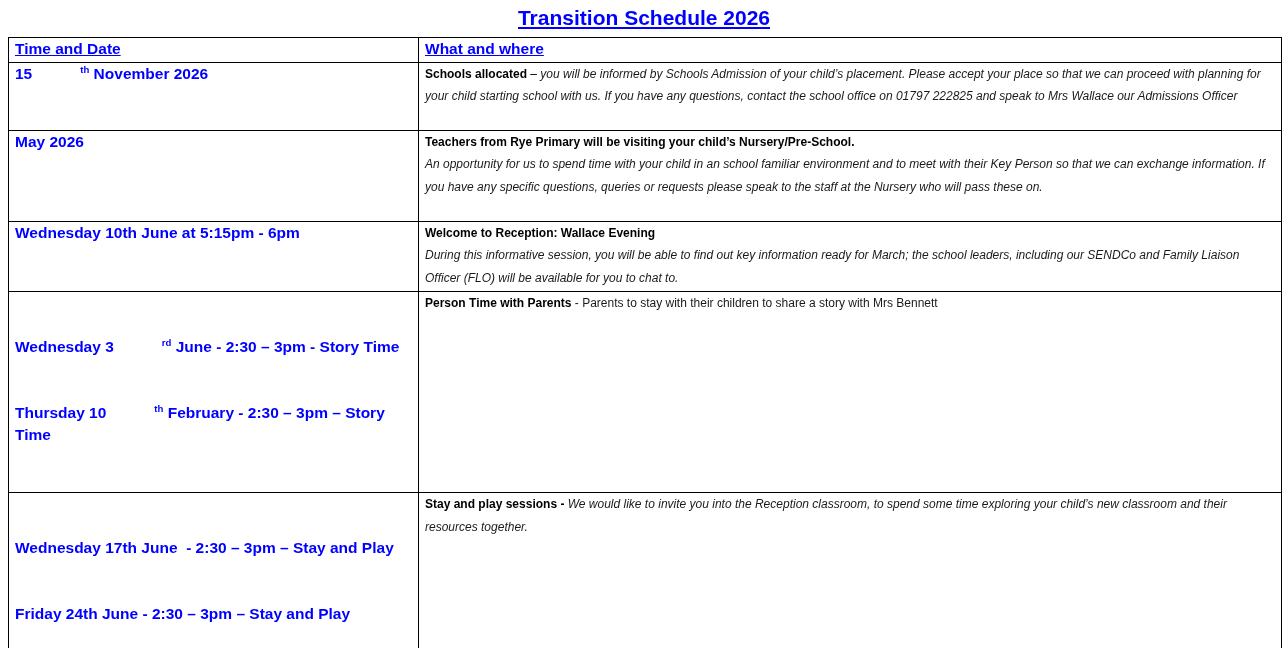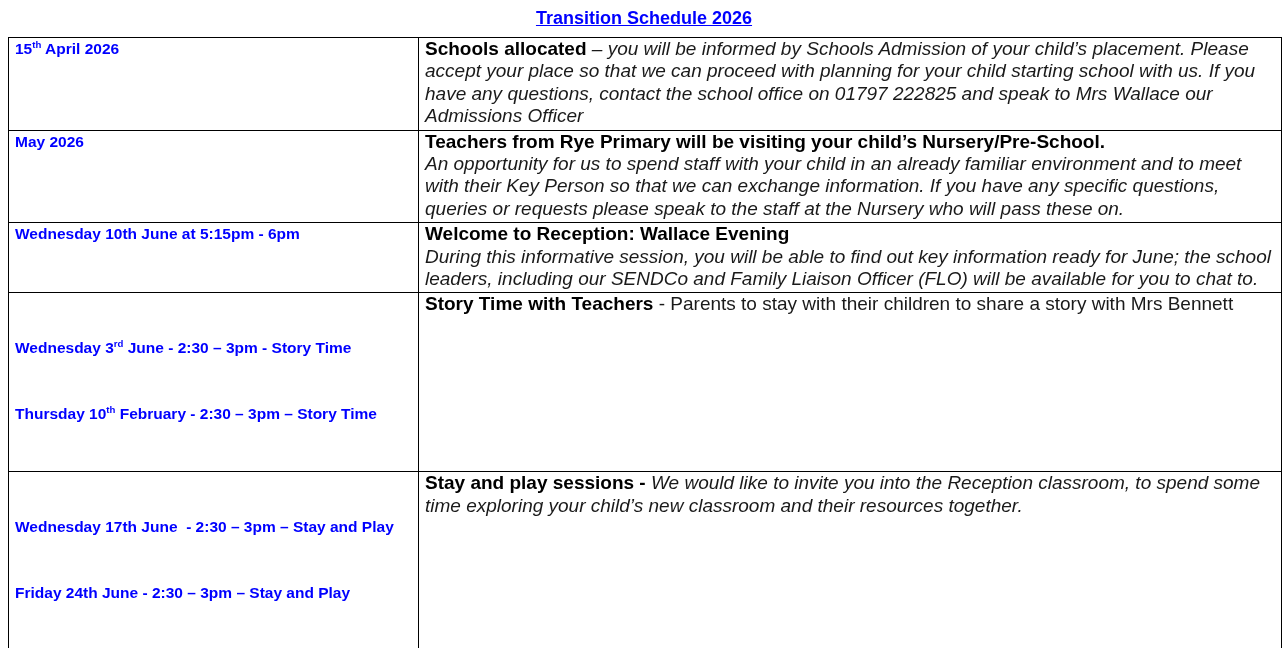--- a/index.html
+++ b/index.html
@@ -7,21 +7,21 @@
   html,body { margin:0; padding:0; background:#ffffff; }
   body {
     width:1288px; height:648px;
     font-family:"Liberation Sans", sans-serif;
     overflow:hidden;
   }
   .page-title {
     text-align:center;
     color:var(--blue);
     font-weight:bold;
-    font-size:18px;
+    font-size:21px;
     line-height:30px;
     padding-top:3px;
     text-decoration:underline;
   }
   table.schedule {
     border-collapse:collapse;
     table-layout:fixed;
     width:1274px;
     margin:4px 6px 0 8px;
   }
@@ -42,72 +42,76 @@
   th.hdr .u { text-decoration:underline; }
   td.date-cell {
     color:var(--blue);
     font-weight:bold;
     font-size:15.5px;
     line-height:22px;
     white-space:pre-wrap;
   }
   td.content-cell {
     color:var(--ink);
-    font-size:19px;
+    font-size:12px;
     line-height:22.4px;
   }
   td.content-cell .b  { font-weight:bold; font-style:normal; color:#000; }
   td.content-cell .i  { font-style:italic; }
-  sup { font-size:0.62em; line-height:0; }
+  sup { font-size:0.62em; line-height:0;margin-left:48px; }
   tr.r1 td { height:68px; }
   tr.r2 td { height:91px; }
   tr.r3 td { height:68px; }
   tr.r4 td { height:67px; }
   tr.r5 td { height:68px; }
 </style>
 </head>
 <body>
 
 <div class="page-title">Transition Schedule 2026</div>
 
 <table class="schedule">
   <colgroup>
       <col class="c-date">
       <col class="c-what">
     </colgroup>
 
   <tbody>
+      <tr>
+    <th class="hdr"><span class="u">Time and Date</span></th>
+    <th class="hdr"><span class="u">What and where</span></th>
+  </tr>
 
   <tr class="r1">
-    <td class="date-cell"><span><span>15</span><sup>th</sup><span> April 2026</span></span></td>
+    <td class="date-cell"><span><span>15</span><sup>th</sup><span> November 2026</span></span></td>
     <td class="content-cell"><span class="b">Schools allocated</span><span class="i"> – you will be informed by Schools Admission of your child’s placement. Please accept your place so that we can proceed with planning for your child starting school with us. If you have any questions, contact the school office on 01797 222825 and speak to Mrs Wallace our Admissions Officer</span></td>
   </tr>
 
   <tr class="r2">
     <td class="date-cell"><span>May 2026</span></td>
     <td class="content-cell">
           <div class="b">Teachers from Rye Primary will be visiting your child’s Nursery/Pre-School.</div>
-          <div class="i">An opportunity for us to spend staff with your child in an already familiar environment and to meet with their Key Person so that we can exchange information. If you have any specific questions, queries or requests please speak to the staff at the Nursery who will pass these on.</div>
+          <div class="i">An opportunity for us to spend time with your child in an school familiar environment and to meet with their Key Person so that we can exchange information. If you have any specific questions, queries or requests please speak to the staff at the Nursery who will pass these on.</div>
         </td>
   </tr>
 
   <tr class="r3">
     <td class="date-cell"><span>Wednesday 10th June at 5:15pm - 6pm</span></td>
     <td class="content-cell">
           <div class="b">Welcome to Reception: Wallace Evening</div>
-          <div class="i">During this informative session, you will be able to find out key information ready for June; the school leaders, including our SENDCo and Family Liaison Officer (FLO) will be available for you to chat to.</div>
+          <div class="i">During this informative session, you will be able to find out key information ready for March; the school leaders, including our SENDCo and Family Liaison Officer (FLO) will be available for you to chat to.</div>
         </td>
   </tr>
 
   <tr class="r4">
     <td class="date-cell">
       <div><span>Wednesday 3</span><sup>rd</sup><span> June - 2:30 – 3pm - Story Time</span></div>
       <div><span>Thursday 10</span><sup>th</sup><span> February - 2:30 – 3pm – Story Time</span></div>
     </td>
-    <td class="content-cell"><span class="b">Story Time with Teachers</span><span> - Parents to stay with their children to share a story with Mrs Bennett</span></td>
+    <td class="content-cell"><span class="b">Person Time with Parents</span><span> - Parents to stay with their children to share a story with Mrs Bennett</span></td>
   </tr>
 
   <tr class="r5">
     <td class="date-cell">
       <div>Wednesday 17th June  - 2:30 – 3pm – Stay and Play</div>
       <div>Friday 24th June - 2:30 – 3pm – Stay and Play</div>
     </td>
     <td class="content-cell"><span class="b">Stay and play sessions -</span><span class="i"> We would like to invite you into the Reception classroom, to spend some time exploring your child’s new classroom and their resources together.</span></td>
   </tr>
 

